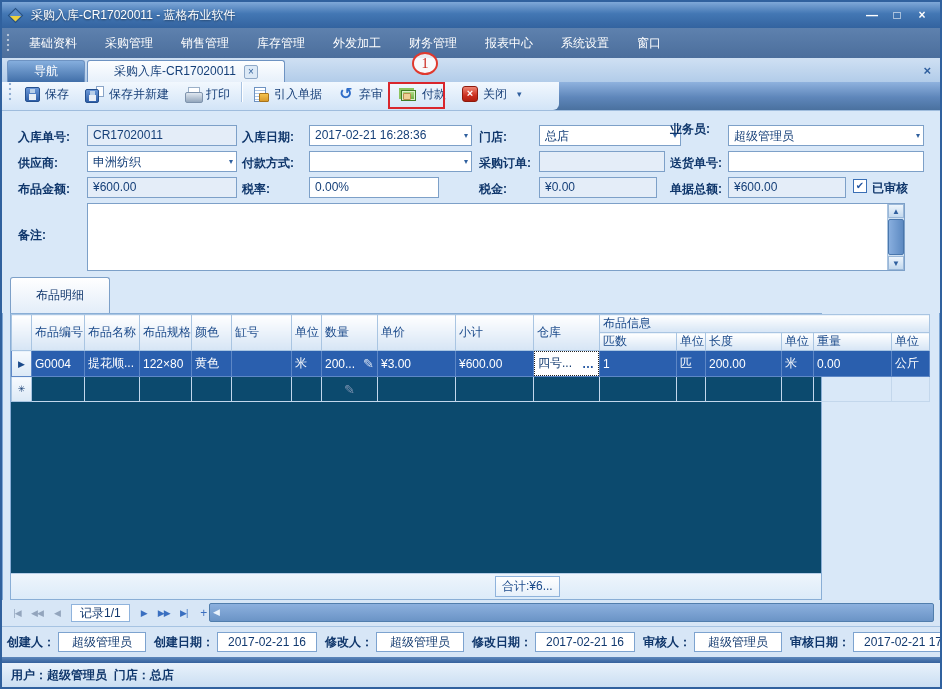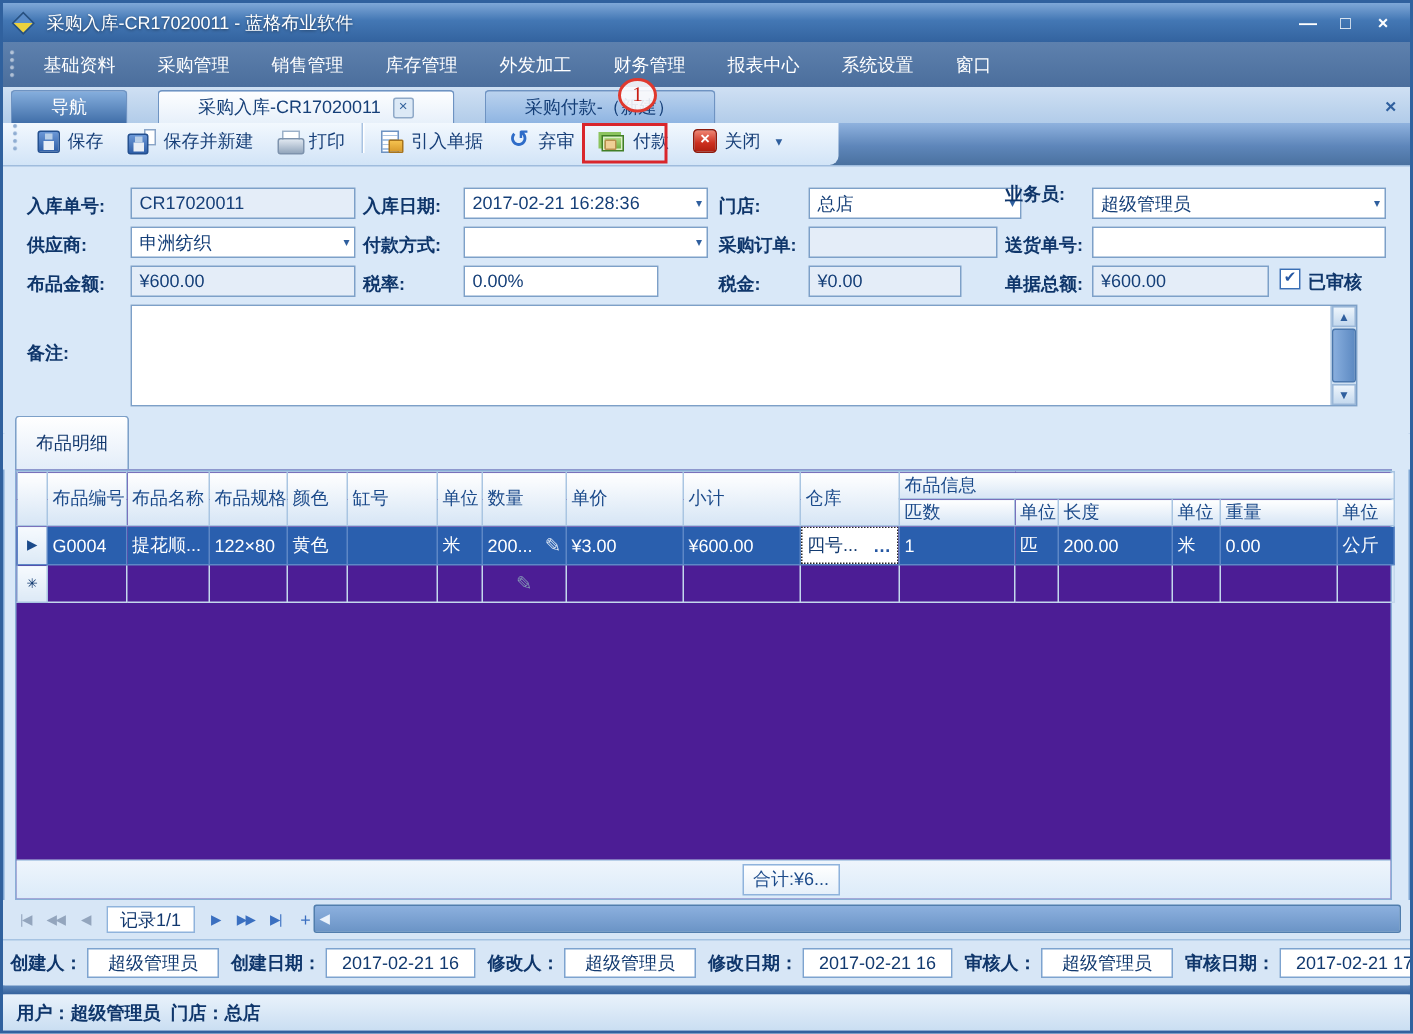--- a/index.html
+++ b/index.html
@@ -21,21 +21,21 @@
            background:linear-gradient(#5e81ae,#4b6e9c);display:flex;align-items:center;color:#fff}
   .grip{width:5px;height:20px;margin:0 4px;flex:none;
         background-image:radial-gradient(circle at 2px 2px,rgba(255,255,255,.55) 1px,rgba(0,0,0,0) 1.6px);
         background-size:5px 5px}
   .grip.dark{background-image:radial-gradient(circle at 2px 2px,#8fadd2 1px,rgba(0,0,0,0) 1.6px)}
   .mitem{padding:0 14px;height:100%;display:flex;align-items:center}
 
   
   .tabbar{position:absolute;left:0;top:56px;width:100%;height:24px;
           background:linear-gradient(#cfe0f3,#b2cce9);display:flex;align-items:flex-end;padding-left:5px}
-  .tab{height:22px;display:inline-flex;align-items:center;padding:0 26px;margin-right:20px;
+  .tab{height:22px;display:inline-flex;align-items:center;padding:0 26px;margin-right:2px;
        border:1px solid #6e93c2;border-bottom:none;border-radius:3px 3px 0 0}
   .tab-nav{background:linear-gradient(#85aedd,#416fa9);color:#fff}
   .tab-active{background:linear-gradient(#fdfeff,#e7f0fa);color:#153f78}
   .tabx{margin-left:8px;width:14px;height:14px;border:1px solid #8fa9c8;border-radius:2px;
         background:#dce9f6;color:#35639c;font-size:10px;line-height:12px;text-align:center}
   .tab-other{background:linear-gradient(#bad2ee,#8fb5e2);color:#153f78}
   .barx{margin-left:auto;margin-right:9px;align-self:center;color:#2f5f9e;font-weight:bold;font-size:13px}
 
   
   .toolbar{position:absolute;left:0;top:80px;width:100%;height:28px;
@@ -89,25 +89,25 @@
   .remarkbox{position:absolute;left:85px;top:92px;width:818px;height:68px;background:#fff;border:1px solid #7da0c8;color:#153f78;padding:2px 4px}
   .vscroll{position:absolute;right:0;top:0;bottom:0;width:17px;background:#cfe0f1;border-left:1px solid #aac4e0;
            display:flex;flex-direction:column}
   .sarr{height:14px;text-align:center;font-size:8px;color:#2f5f9e;line-height:13px;flex:none;
         background:linear-gradient(#eef5fc,#c4d9ee);border:1px solid #9ab7d8}
   .vthumb{flex:1;background:linear-gradient(90deg,#88aede,#5d8ac2);border:1px solid #4a77ad;border-radius:2px;margin:1px 0}
 
   
   .dtabstrip{position:absolute;left:0;top:287px;width:100%;height:24px;background:#d9e8f8;display:flex;
              align-items:flex-end;padding-left:8px}
-  .dtab{height:36px;padding:0 13px;display:flex;align-items:center;color:#12386e;
+  .dtab{height:36px;padding:0 25px;display:flex;align-items:center;color:#12386e;
         background:linear-gradient(#fff,#e3edf9);border:1px solid #7da0c8;border-bottom:none;border-radius:3px 3px 0 0}
 
   
-  .grid{position:absolute;left:8px;top:311px;width:918px;height:287px;background:#4c1d95;border:1px solid #89aed6}
+  .grid{position:absolute;left:8px;top:311px;width:812px;height:287px;background:#0c4a6e;border:1px solid #89aed6}
   .grid table{border-collapse:collapse;table-layout:fixed;width:916px}
   .grid th,.grid td{border:1px solid #c3d7ec;font-weight:normal;font-size:12px;padding:0 3px;
                     overflow:hidden;white-space:nowrap;text-align:left}
   .grid thead th{background:linear-gradient(#ffffff,#d6e5f5);border-color:#a9c5e2;color:#1b4a8a;height:17px}
   .th-group{text-align:right}
   .grid tbody td{height:25px;color:#123a70}
   .grid .r{text-align:left}
   td.indicator,th.indicator{background:linear-gradient(#f6fafe,#dce9f6);border-color:#a9c5e2;text-align:center;
                             color:#1b4a8a;font-size:9px;padding:0}
   tr.sel td{background:#2a5fae;color:#fff;border-color:#5d87c6}
@@ -179,21 +179,20 @@
     <span class="mitem">系统设置</span>
     <span class="mitem">窗口</span>
   </div>
 
   <div class="tabbar">
     <span class="tab tab-nav">导航</span>
     <span class="tab tab-active">
       <span>采购入库-CR17020011</span>
       <span class="tabx">×</span>
     </span>
-    <span class="tab tab-other">采购付款-（新建）</span>
     <span class="barx">×</span>
   </div>
 
   <div class="toolbar">
     <div class="toolbar-light">
       <span class="grip dark"></span>
       <span class="tbtn">
         <span class="ic ic-floppy"></span>
         <span>保存</span>
       </span>
@@ -264,21 +263,21 @@
     <div class="fld" style="left:726px;top:40px;width:196px">
       <span></span></div>
 
     <span class="flabel" style="left:16px;top:70px">布品金额:</span>
     <div class="fld ro" style="left:85px;top:66px;width:150px">
       <span>¥600.00</span></div>
     <span class="flabel" style="left:240px;top:70px">税率:</span>
     <div class="fld" style="left:307px;top:66px;width:130px">
       <span>0.00%</span></div>
     <span class="flabel" style="left:477px;top:70px">税金:</span>
-    <div class="fld ro" style="left:537px;top:66px;width:102px">
+    <div class="fld ro" style="left:537px;top:66px;width:118px">
       <span>¥0.00</span></div>
     <span class="flabel" style="left:668px;top:70px">单据总额:</span>
     <div class="fld ro" style="left:726px;top:66px;width:118px">
       <span>¥600.00</span></div>
     <span class="cb">
       <span>✔</span></span>
     <span class="cblabel">已审核</span>
 
     <span class="flabel" style="left:16px;top:116px">备注:</span>
     <div class="remarkbox">

